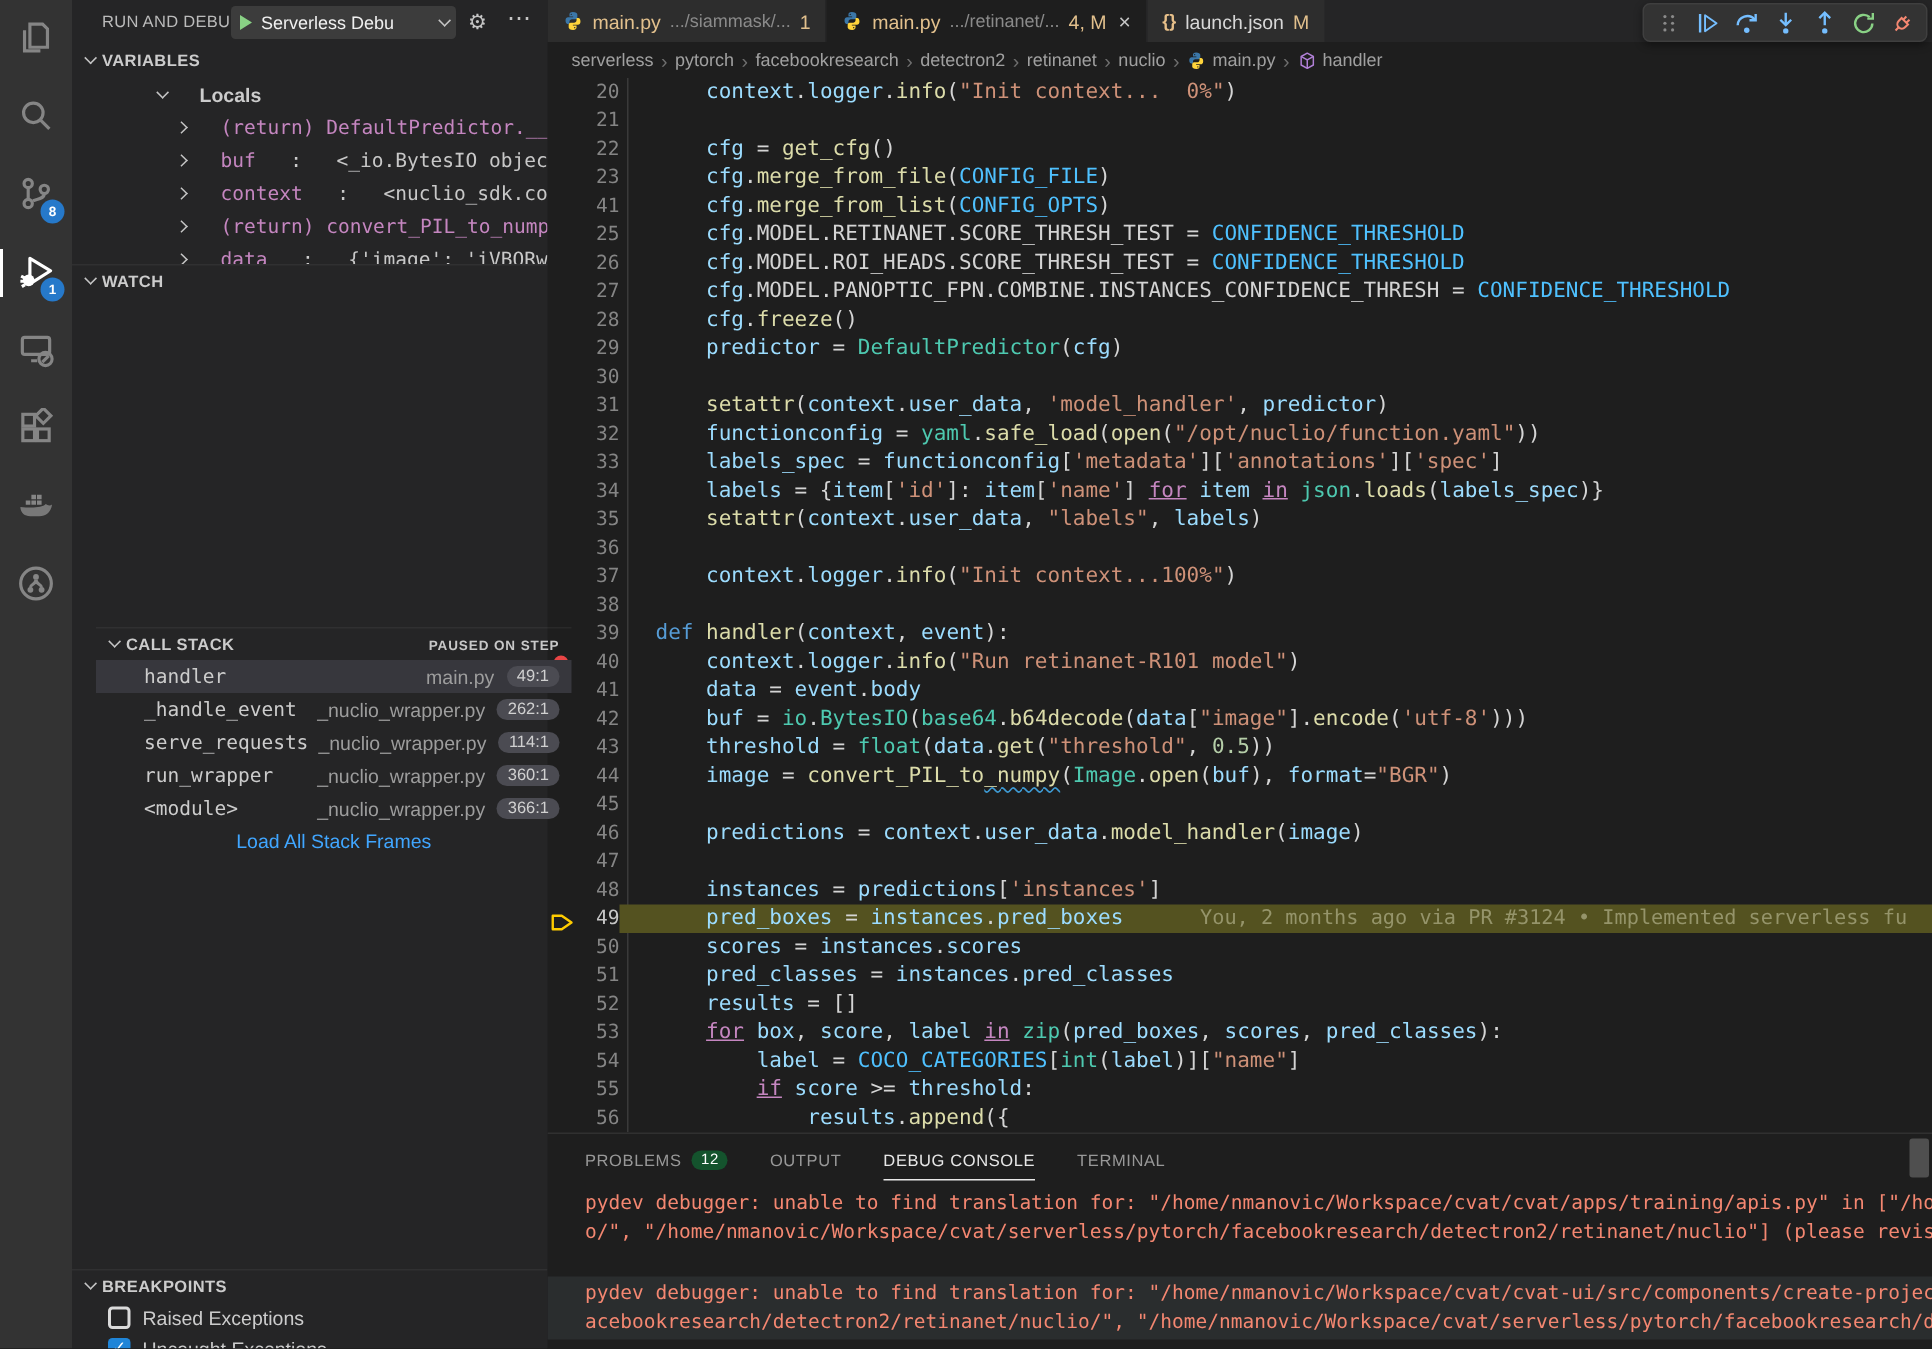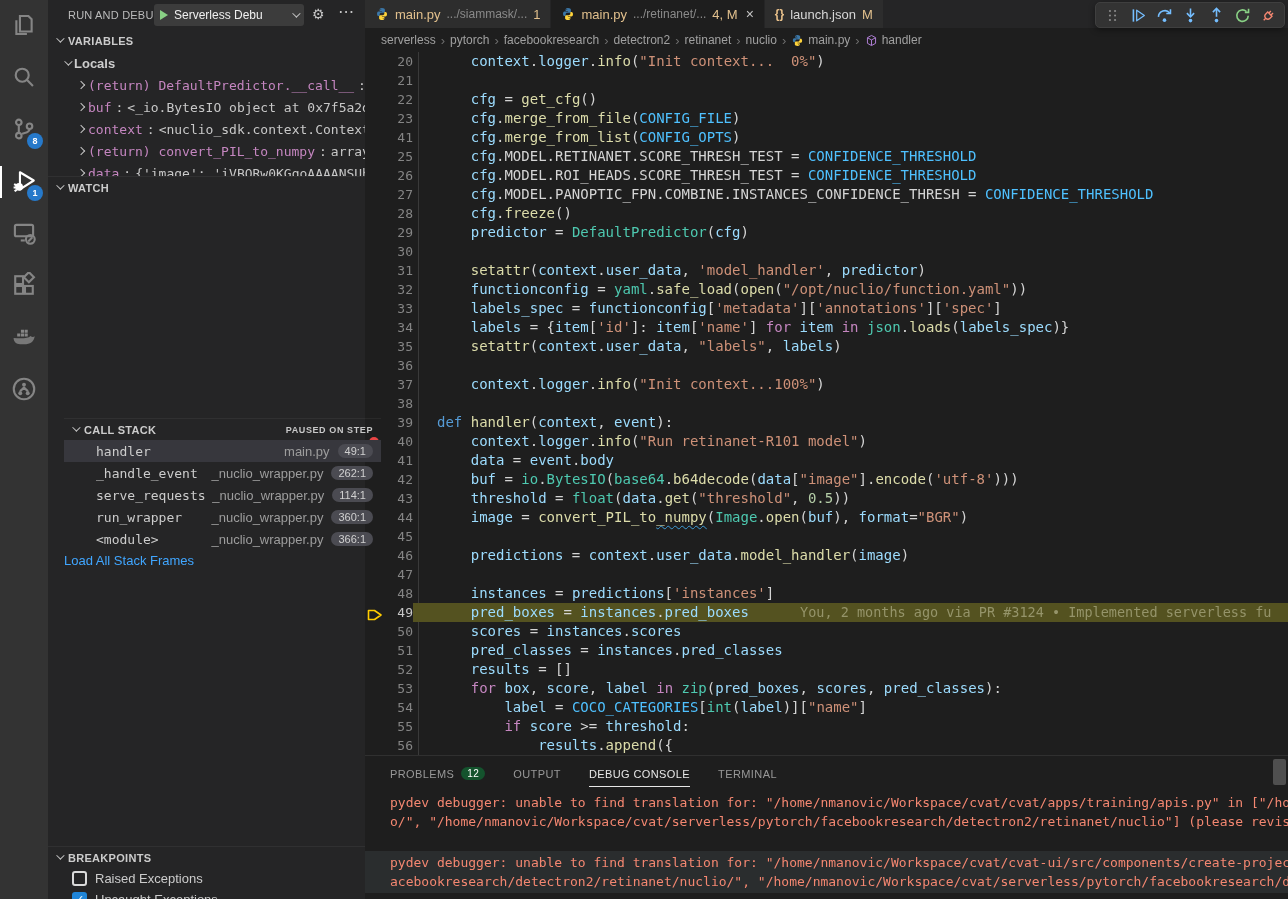--- a/index.html
+++ b/index.html
@@ -32,35 +32,35 @@
   .sb-dots { position:absolute; left:290px; top:2px; font-size:16px; color:#c5c5c5; cursor:pointer; }
 
   .sec-header { height:22px; display:flex; align-items:center; gap:6px; padding-left:8px;
                 font-size:11px; font-weight:bold; color:#cccccc; letter-spacing:.3px; cursor:pointer; border-top:1px solid rgba(255,255,255,0.05); }
   .sec-header .chev { margin-top:-2px; }
   #sec-variables { position:absolute; left:0; top:30px; width:100%; height:146px; overflow:hidden; }
   #watch-header  { position:absolute; left:0; top:176px; width:100%; }
   #sec-callstack { position:absolute; left:16px; top:418px; width:100%; }
   #sec-breakpoints { position:absolute; left:0; top:846px; width:100%; height:53px; overflow:hidden; }
 
-  .var-row { height:22px; display:flex; align-items:center; gap:4px; white-space:nowrap; overflow:hidden; cursor:pointer; }
+  .var-row { height:22px; display:flex; align-items:center; gap:23px; white-space:nowrap; overflow:hidden; cursor:pointer;margin-left:40px; }
   .var-row .chev { flex:0 0 auto; }
   .var-scope { padding-left:16px; font-weight:bold; }
   .var-item  { padding-left:30px; }
   .var-name { color:var(--var-name); }
   .var-colon { color:#cccccc; }
   .var-value { color:#c8c8c8; }
 
   .cs-status { margin-left:auto; margin-right:8px; font-size:9px; font-weight:bold; letter-spacing:.6px; color:#c8c8c8; }
   .cs-row { height:22px; display:flex; align-items:center; padding:0 8px 0 32px; cursor:pointer; white-space:nowrap; }
   .cs-row.selected { background:#37373d; }
   .cs-fn { flex:1; color:#cccccc; overflow:hidden; }
   .cs-file { color:#9d9d9d; margin-right:8px; }
   .cs-pos { background:#4b4b52; border-radius:9px; padding:1px 7px; font-size:11px; color:#d0d0d0; }
-  .cs-link { height:22px; text-align:left; color:var(--link); cursor:pointer; line-height:22px; }
+  .cs-link { height:22px; text-align:center; color:var(--link); cursor:pointer; line-height:22px; }
 
   .bp-row { height:21px; display:flex; align-items:center; gap:8px; padding-left:24px; cursor:pointer; }
   .bp-box { width:15px; height:15px; border-radius:3px; border:2px solid #dadada; background:transparent; }
   .bp-box.checked { border:none; background:#1f85d8; color:#fff; font-size:11px; line-height:15px; text-align:center; font-weight:bold; }
 
   
   .main { position:absolute; left:365px; top:0; right:0; height:100%; background:#1e1e1e; }
   .tabbar { position:relative; height:28px; background:#252526; display:flex; }
   .tab { height:28px; display:flex; align-items:center; gap:6px; padding:0 10px; background:#2d2d2d;
          border-right:1px solid #252526; cursor:pointer; white-space:nowrap; font-size:13px; }
@@ -90,21 +90,21 @@
           font-family:"DejaVu Sans Mono","Liberation Mono",monospace; padding-right:0; }
   .code-row.current .lnum { color:#c6c6c6; }
   .ccontent { flex:1; padding-left:24px; white-space:pre; font-family:"DejaVu Sans Mono","Liberation Mono",monospace; cursor:text; }
   .code-row.current .cl-bg { position:absolute; left:48px; right:0; top:0; bottom:0; background:var(--currentline); }
   .ccontent, .blame { position:relative; }
   .bp-dot { position:absolute; left:4px; top:5px; width:10px; height:10px; border-radius:50%; background:var(--breakpoint); }
   .cur-arrow { position:absolute; left:2px; top:3.5px; }
   .blame { position:absolute; left:435px; top:0; color:var(--blame); font-family:"DejaVu Sans Mono","Liberation Mono",monospace; font-size:13.5px; white-space:nowrap; }
 
   .tok-v { color:var(--tok-v); } .tok-f { color:var(--tok-f); } .tok-k { color:var(--tok-k); }
-  .tok-c { color:var(--tok-c); } .tok-s { color:var(--tok-s); } .tok-n { color:var(--tok-n); }
+  .tok-c { color:var(--tok-c);text-decoration:underline; } .tok-s { color:var(--tok-s); } .tok-n { color:var(--tok-n); }
   .tok-m { color:var(--tok-m); } .tok-C { color:var(--tok-CC); } .tok-p { color:var(--tok-p); }
   .tok-fw { color:var(--tok-f); text-decoration:underline wavy #3e9cd6 1px; text-underline-offset:3px; }
 
   
   .panel { position:absolute; left:0; top:755px; right:0; bottom:0; background:#1e1e1e; border-top:1px solid #303030; }
   .panel-header { height:35px; display:flex; align-items:center; gap:28px; padding-left:25px; }
   .p-tab { position:relative; height:35px; display:flex; align-items:center; gap:7px; font-size:11px; letter-spacing:.4px; color:#989898; cursor:pointer; }
   .p-tab.active { color:#e7e7e7; }
   .p-tab.active::after { content:""; position:absolute; left:0; right:0; bottom:4px; height:1px; background:#e7e7e7; }
   .p-badge { background:#14532d; color:#fff; border-radius:10px; padding:1px 6px; font-size:10px; }

